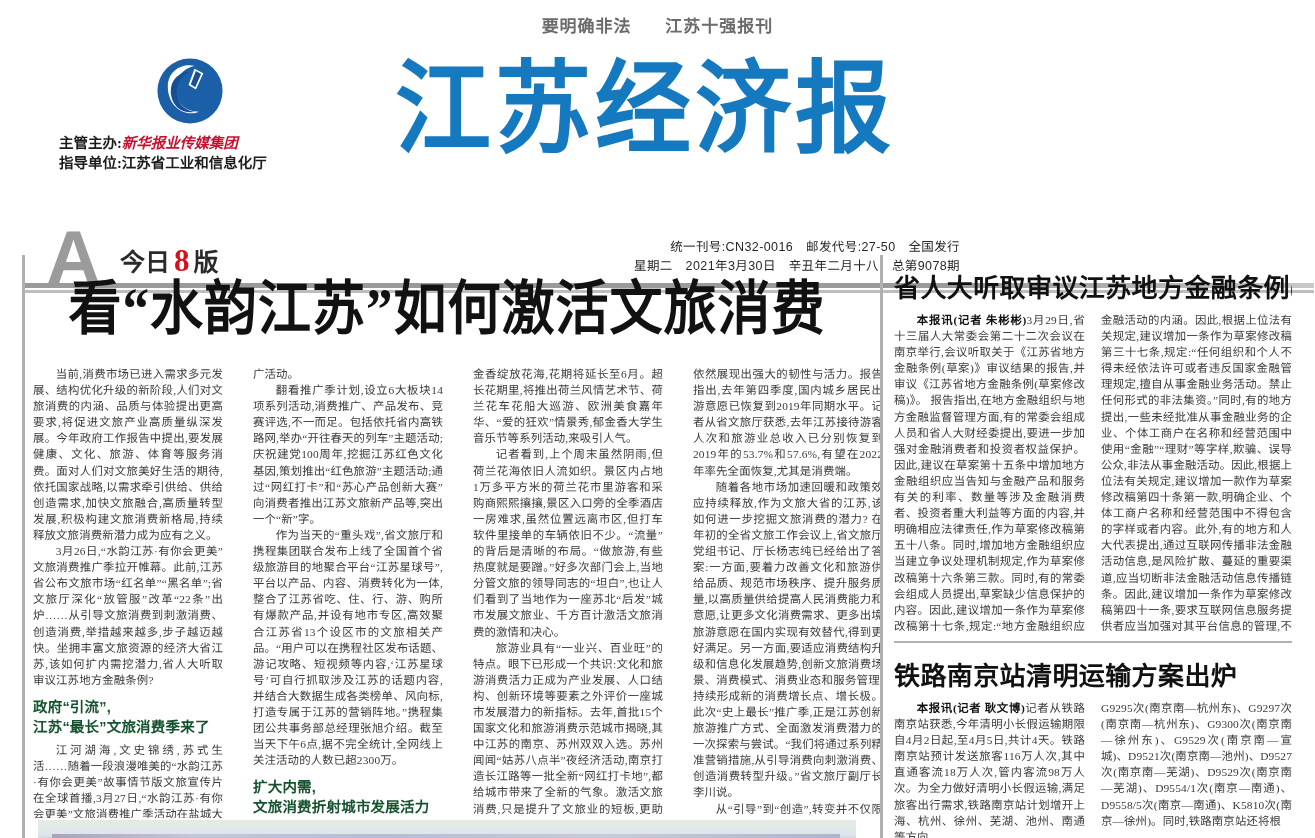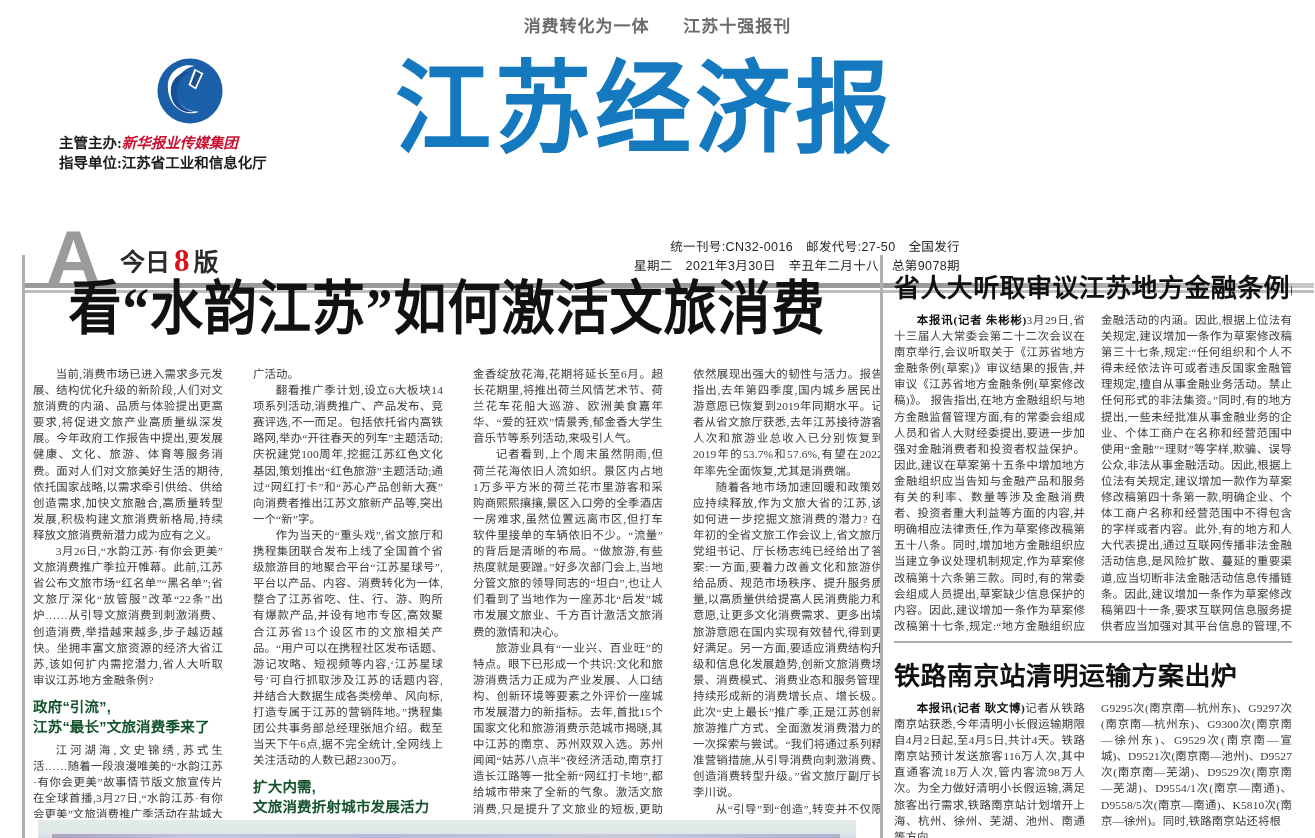--- a/index.html
+++ b/index.html
@@ -307,21 +307,21 @@
     height: 583px;
     background: #b0b0b0;
   }
 </style>
 </head>
 <body>
 
 <div class="page">
 
   <div class="award-banner">
-    <span>消费转化为一体</span>
+    <span>要明确非法</span>
     <span>江苏十强报刊</span>
   </div>
 
   <div class="masthead">
 
     <div class="logo-block">
       <svg class="logo-mark" viewBox="0 0 100 100">
         <circle cx="50" cy="50" r="44" fill="#1a5fa8"></circle>
         <path d="M50 6 A44 44 0 0 1 50 94 A34 34 0 0 0 50 6 Z" fill="#2f86cd"></path>
         <path d="M20 44 C20 22 40 12 56 16 C40 20 30 32 30 48 C30 66 44 78 62 78 C44 86 20 72 20 44 Z" fill="#ffffff"></path>

